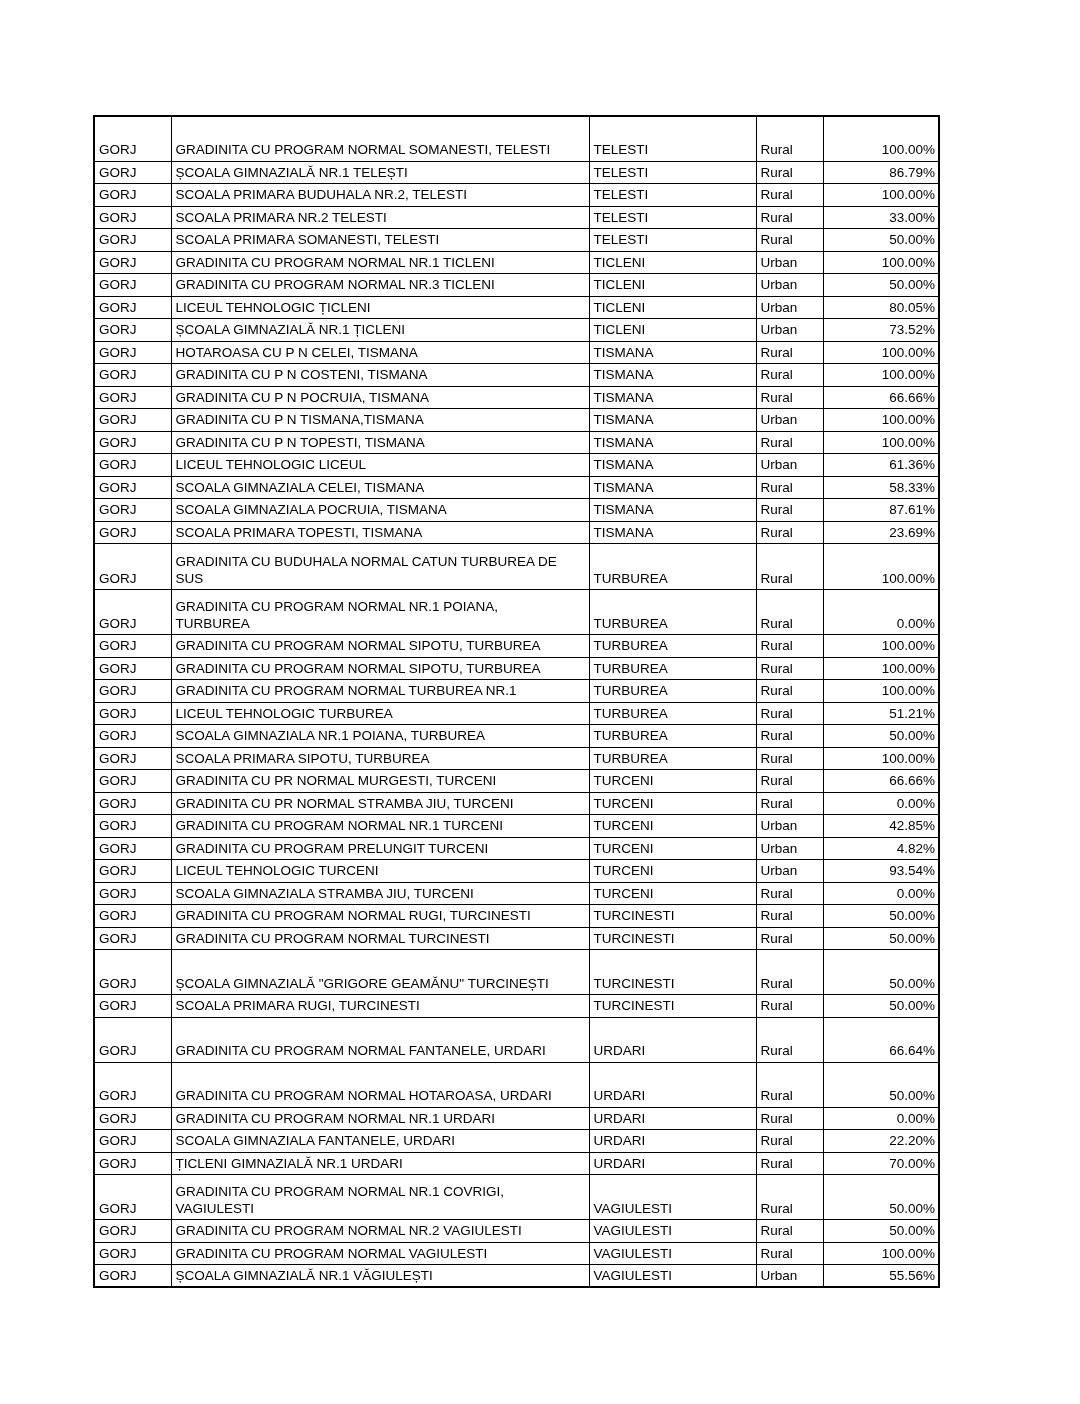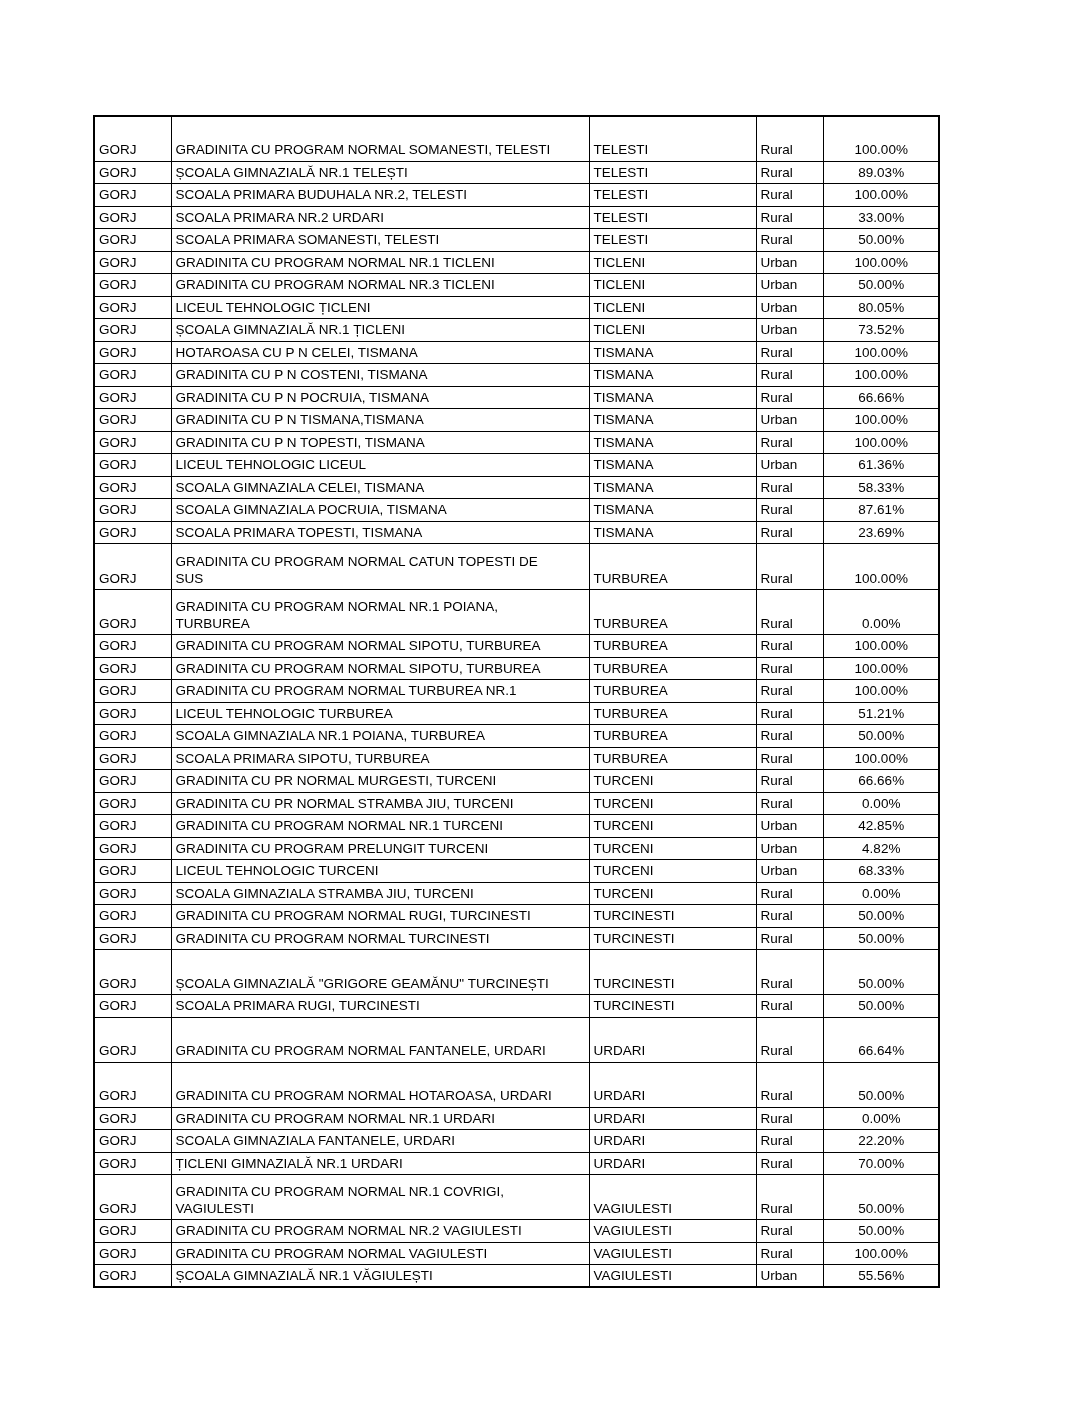--- a/index.html
+++ b/index.html
@@ -33,21 +33,21 @@
     font-size: 13.5px;
     line-height: 1.22;
     overflow: hidden;
     white-space: pre-wrap;
     word-wrap: break-word;
   }
   td.c-county   { }
   td.c-school   { }
   td.c-locality { }
   td.c-area     { }
-  td.c-pct      { text-align: center; padding-right: 6px; }
+  td.c-pct      { text-align: right; padding-right: 6px; }
 </style>
 </head>
 <body>
 
 <div class="page">
   <table class="schools" id="schools-table">
     <colgroup>
       <col style="width:77px">
       <col style="width:418px">
       <col style="width:167px">
@@ -60,32 +60,32 @@
           <td class="c-school">GRADINITA CU PROGRAM NORMAL SOMANESTI, TELESTI</td>
           <td class="c-locality">TELESTI</td>
           <td class="c-area">Rural</td>
           <td class="c-pct">100.00%</td>
         </tr>
         <tr style="height: 22.5px;">
           <td class="c-county">GORJ</td>
           <td class="c-school">ȘCOALA GIMNAZIALĂ NR.1 TELEȘTI</td>
           <td class="c-locality">TELESTI</td>
           <td class="c-area">Rural</td>
-          <td class="c-pct">89.03%</td>
+          <td class="c-pct">86.79%</td>
         </tr>
         <tr style="height: 22.5px;">
           <td class="c-county">GORJ</td>
           <td class="c-school">SCOALA PRIMARA BUDUHALA NR.2, TELESTI</td>
           <td class="c-locality">TELESTI</td>
           <td class="c-area">Rural</td>
           <td class="c-pct">100.00%</td>
         </tr>
         <tr style="height: 22.5px;">
           <td class="c-county">GORJ</td>
-          <td class="c-school">SCOALA PRIMARA NR.2 URDARI</td>
+          <td class="c-school">SCOALA PRIMARA NR.2 TELESTI</td>
           <td class="c-locality">TELESTI</td>
           <td class="c-area">Rural</td>
           <td class="c-pct">33.00%</td>
         </tr>
         <tr style="height: 22.5px;">
           <td class="c-county">GORJ</td>
           <td class="c-school">SCOALA PRIMARA SOMANESTI, TELESTI</td>
           <td class="c-locality">TELESTI</td>
           <td class="c-area">Rural</td>
           <td class="c-pct">50.00%</td>
@@ -176,21 +176,21 @@
         </tr>
         <tr style="height: 22.5px;">
           <td class="c-county">GORJ</td>
           <td class="c-school">SCOALA PRIMARA TOPESTI, TISMANA</td>
           <td class="c-locality">TISMANA</td>
           <td class="c-area">Rural</td>
           <td class="c-pct">23.69%</td>
         </tr>
         <tr style="height: 46px;">
           <td class="c-county">GORJ</td>
-          <td class="c-school">GRADINITA CU PROGRAM NORMAL CATUN TOPESTI DE
+          <td class="c-school">GRADINITA CU BUDUHALA NORMAL CATUN TURBUREA DE
 SUS</td>
           <td class="c-locality">TURBUREA</td>
           <td class="c-area">Rural</td>
           <td class="c-pct">100.00%</td>
         </tr>
         <tr style="height: 45px;">
           <td class="c-county">GORJ</td>
           <td class="c-school">GRADINITA CU PROGRAM NORMAL NR.1 POIANA,
 TURBUREA</td>
           <td class="c-locality">TURBUREA</td>
@@ -265,21 +265,21 @@
           <td class="c-school">GRADINITA CU PROGRAM PRELUNGIT TURCENI</td>
           <td class="c-locality">TURCENI</td>
           <td class="c-area">Urban</td>
           <td class="c-pct">4.82%</td>
         </tr>
         <tr style="height: 22.5px;">
           <td class="c-county">GORJ</td>
           <td class="c-school">LICEUL TEHNOLOGIC TURCENI</td>
           <td class="c-locality">TURCENI</td>
           <td class="c-area">Urban</td>
-          <td class="c-pct">68.33%</td>
+          <td class="c-pct">93.54%</td>
         </tr>
         <tr style="height: 22.5px;">
           <td class="c-county">GORJ</td>
           <td class="c-school">SCOALA GIMNAZIALA STRAMBA JIU, TURCENI</td>
           <td class="c-locality">TURCENI</td>
           <td class="c-area">Rural</td>
           <td class="c-pct">0.00%</td>
         </tr>
         <tr style="height: 22.5px;">
           <td class="c-county">GORJ</td>

